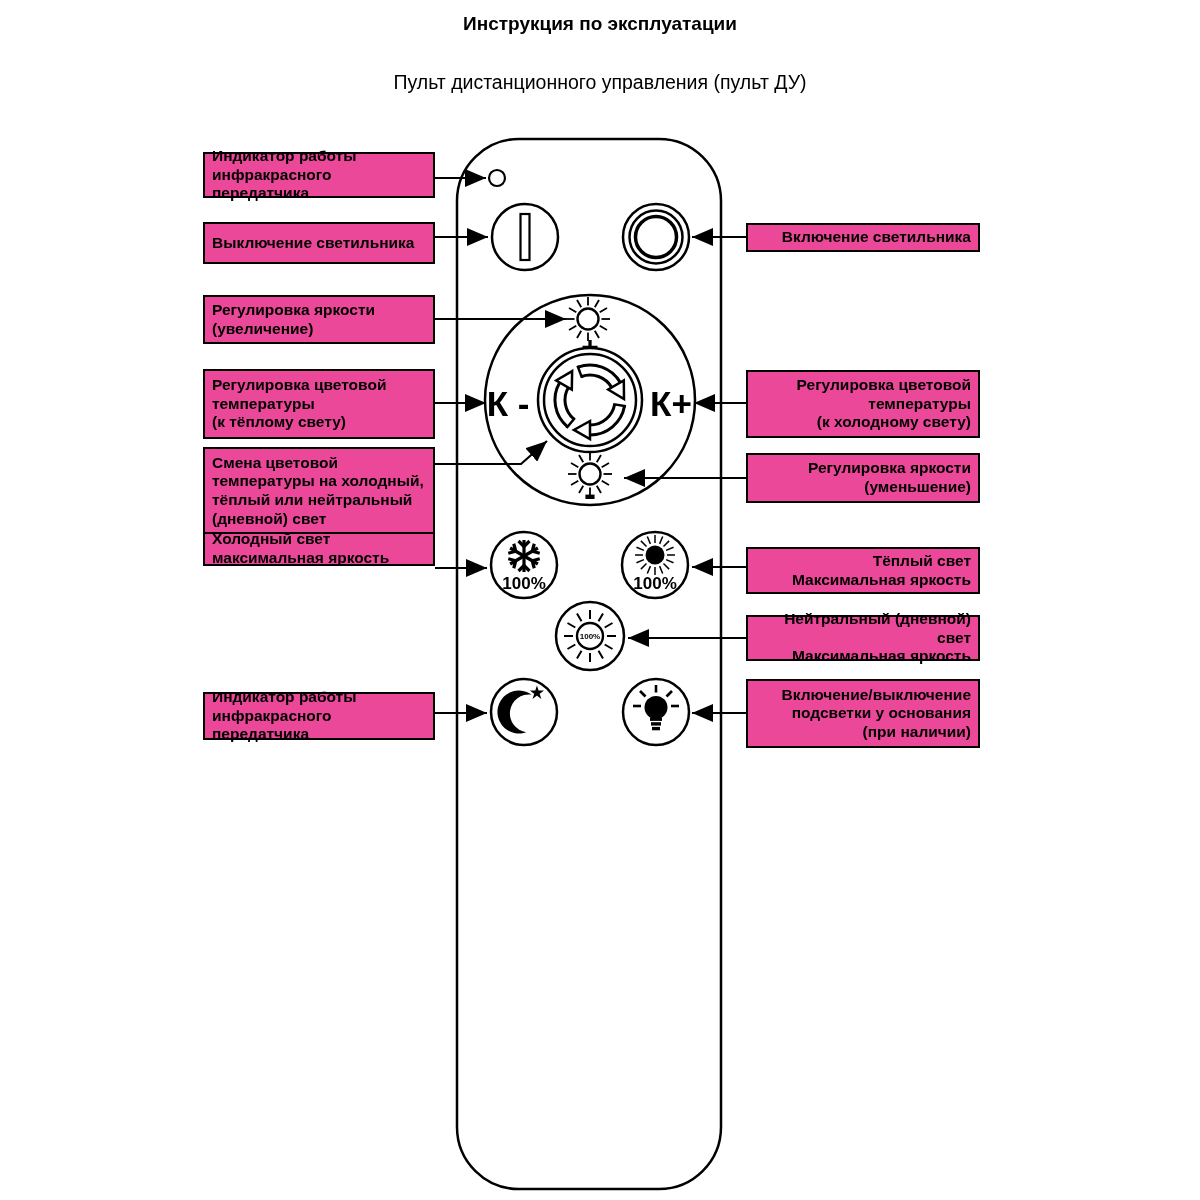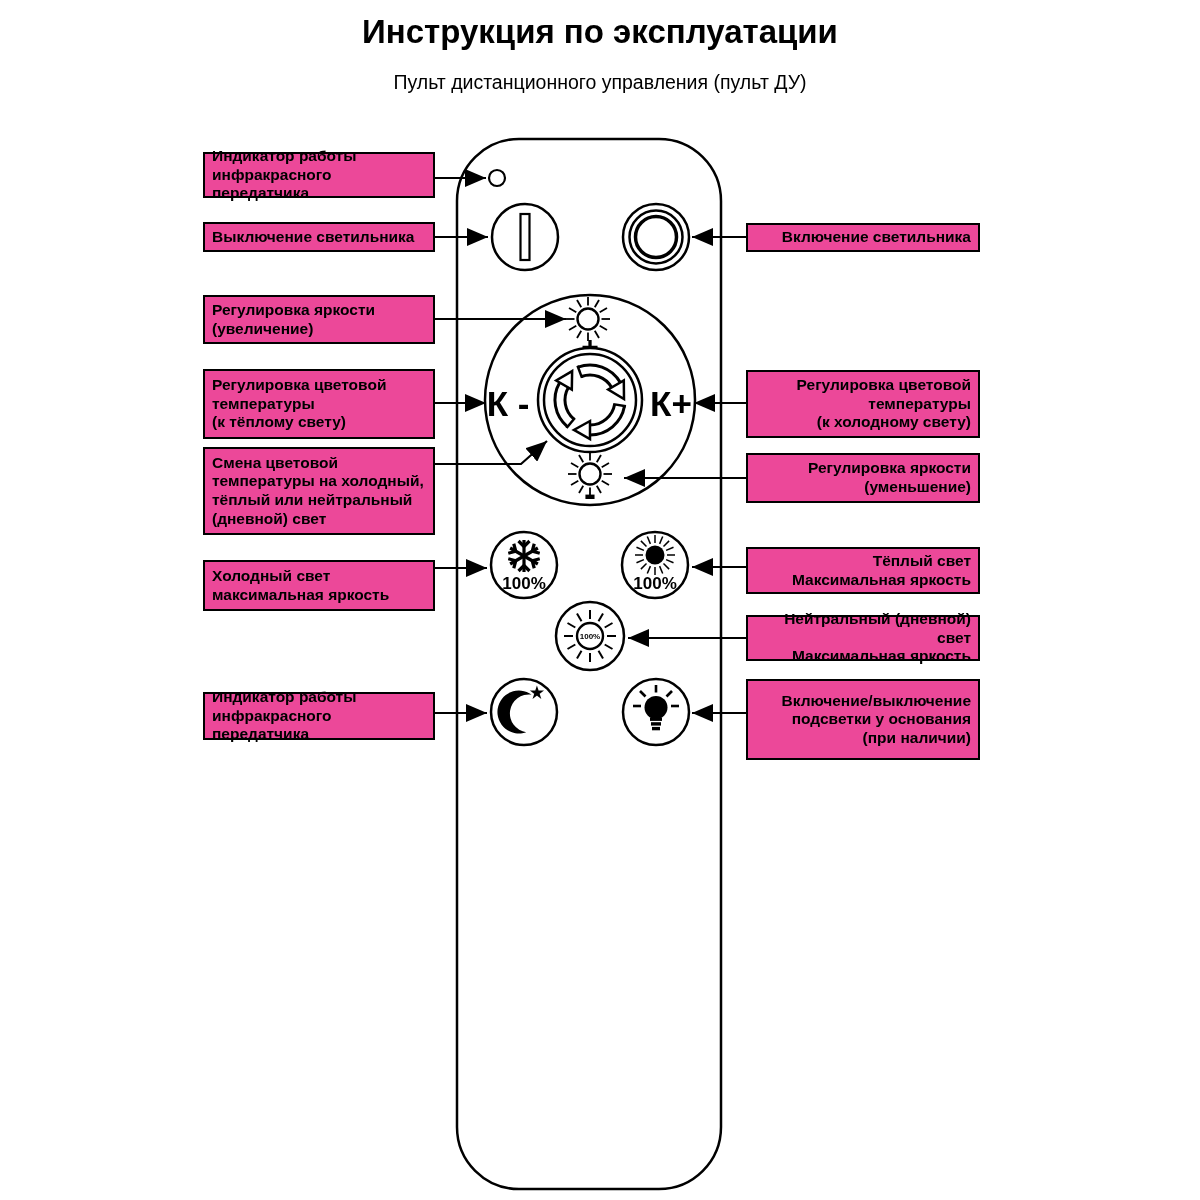--- a/index.html
+++ b/index.html
@@ -1,19 +1,19 @@
 <!DOCTYPE html>
 <html><head>
 <meta charset="utf-8">
 <style>
   html,body{margin:0;padding:0;background:#fff;}
   .stage{position:relative;width:1200px;height:1200px;background:#ffffff;
          font-family:"Liberation Sans",sans-serif;color:#000;overflow:hidden;}
   .page-title{position:absolute;top:13px;left:0;width:1200px;text-align:center;
-              font-size:33px;font-weight:bold;}
+              font-size:19px;font-weight:bold;}
   .page-subtitle{position:absolute;top:71px;left:0;width:1200px;text-align:center;
               font-size:19.5px;font-weight:normal;}
   svg.layer{position:absolute;left:0;top:0;}
   .callout{position:absolute;box-sizing:border-box;border:2.4px solid #000;background:#ec4899;
            display:flex;align-items:center;padding:2px 7px;
            font-size:15.5px;font-weight:bold;line-height:1.2;white-space:pre-line;}
   .callout.left-col{left:203px;width:232px;justify-content:flex-start;text-align:left;}
   .callout.right-col{left:746px;width:234px;justify-content:flex-end;text-align:right;}
   svg text{font-family:"Liberation Sans",sans-serif;font-weight:bold;fill:#000;}
 </style>
@@ -189,42 +189,42 @@
       <line x1="746" y1="403" x2="694" y2="403" marker-end="url(#ah)"></line>
       <line x1="746" y1="478" x2="624" y2="478" marker-end="url(#ah)"></line>
       <line x1="746" y1="567" x2="692" y2="567" marker-end="url(#ah)"></line>
       <line x1="746" y1="638" x2="628" y2="638" marker-end="url(#ah)"></line>
       <line x1="746" y1="713" x2="692" y2="713" marker-end="url(#ah)"></line>
     </g>
   </svg>
 
   <div class="callout left-col" style="top:152px;height:46px;">Индикатор работы
 инфракрасного передатчика</div>
-  <div class="callout left-col" style="top:222px;height:30px;">Выключение светильника</div>
+  <div class="callout left-col" style="top:222px;height:42px;">Выключение светильника</div>
   <div class="callout left-col" style="top:295px;height:49px;">Регулировка яркости
 (увеличение)</div>
   <div class="callout left-col" style="top:369px;height:70px;">Регулировка цветовой
 температуры
 (к тёплому свету)</div>
   <div class="callout left-col" style="top:447px;height:88px;">Смена цветовой
 температуры на холодный,
 тёплый или нейтральный
 (дневной) свет</div>
-  <div class="callout left-col" style="top:560px;height:51px;">Холодный свет
+  <div class="callout left-col" style="top:532px;height:34px;">Холодный свет
 максимальная яркость</div>
   <div class="callout left-col" style="top:692px;height:48px;">Индикатор работы
 инфракрасного передатчика</div>
 
   <div class="callout right-col" style="top:223px;height:29px;">Включение светильника</div>
   <div class="callout right-col" style="top:370px;height:68px;">Регулировка цветовой
 температуры
 (к холодному свету)</div>
   <div class="callout right-col" style="top:453px;height:50px;">Регулировка яркости
 (уменьшение)</div>
   <div class="callout right-col" style="top:547px;height:47px;">Тёплый свет
 Максимальная яркость</div>
   <div class="callout right-col" style="top:615px;height:46px;">Нейтральный (дневной) свет
 Максимальная яркость</div>
-  <div class="callout right-col" style="top:679px;height:81px;">Включение/выключение
+  <div class="callout right-col" style="top:679px;height:69px;">Включение/выключение
 подсветки у основания
 (при наличии)</div>
 
 </div>
 
 </body></html>

